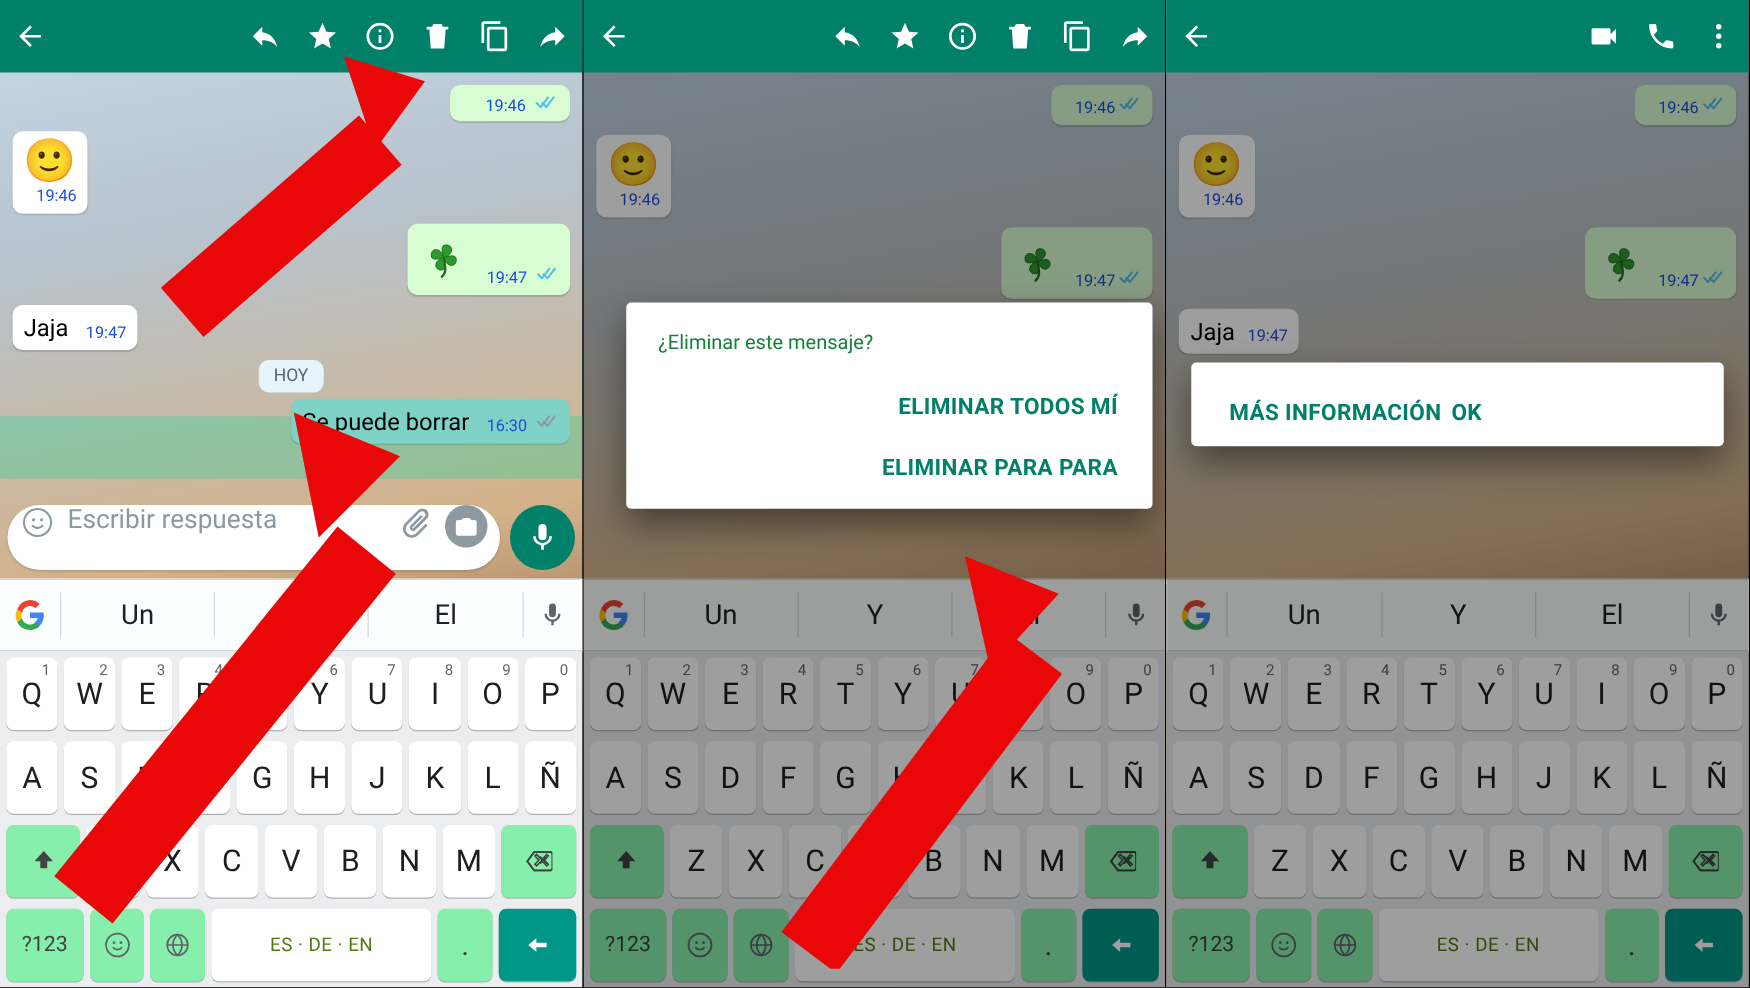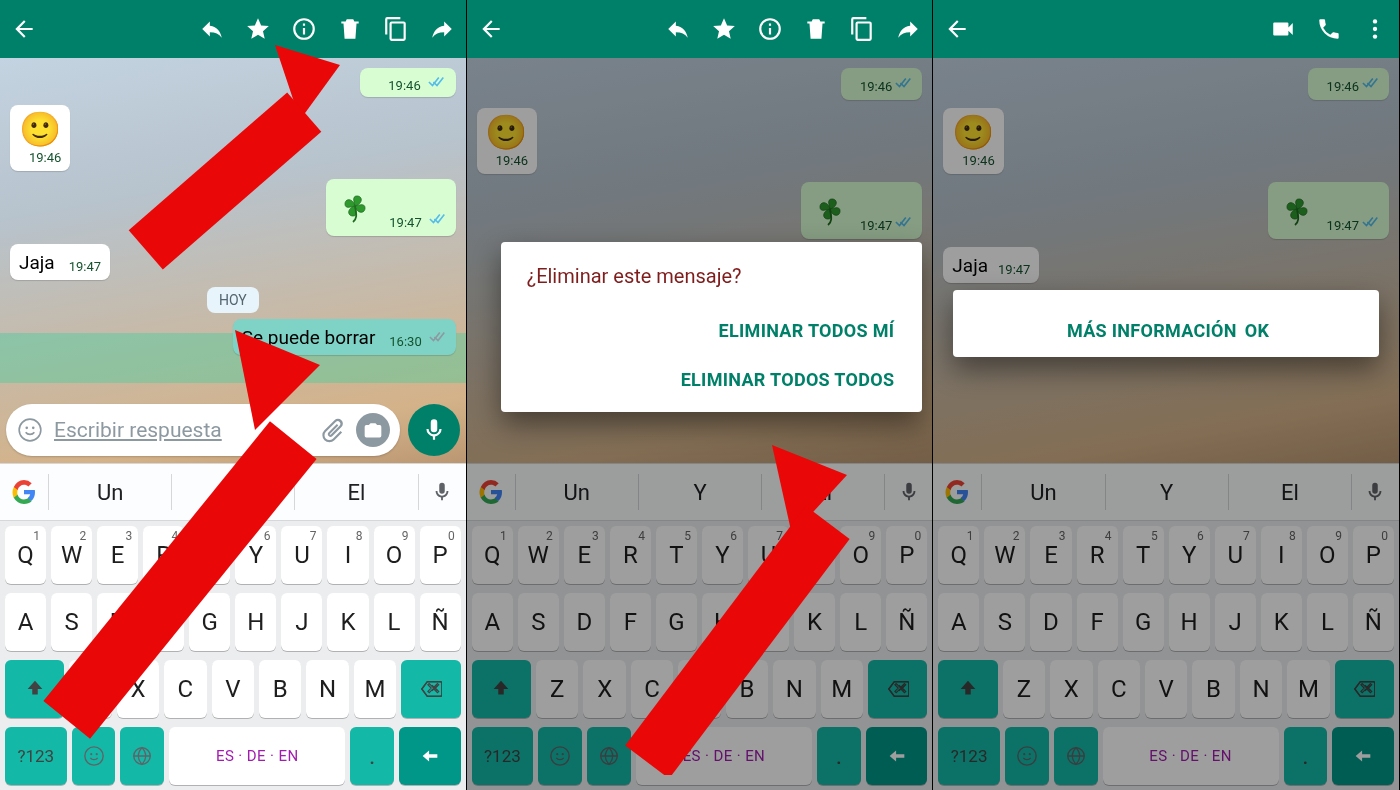--- a/index.html
+++ b/index.html
@@ -11,55 +11,55 @@
   .topbar { height: 58px; background:#008069; display:flex; align-items:center; padding:0 10px; gap:18px; color:#fff; position:relative; z-index:3; }
   .topbar .spacer { flex:1; }
   .icon { width:28px; height:28px; display:inline-flex; align-items:center; justify-content:center; }
   .icon svg { width:26px; height:26px; fill:#fff; }
   
   .chat { position:absolute; top:58px; left:0; right:0; bottom:327px; padding:6px 10px 4px 10px; }
   .bubble { border-radius:8px; padding:7px 9px 6px 9px; margin:4px 0; max-width:75%; display:inline-block; box-shadow:0 1px 1px rgba(0,0,0,0.15); position:relative; }
   .sent { background:#d9fdd3; float:right; clear:both; }
   .sent.sel { background:#7fd3c6; }
   .recv { background:#ffffff; float:left; clear:both; }
-  .time { font-size:13px; color:#14532d; margin-left:10px; vertical-align:bottom; }
+  .time { font-size:13px; color:#1d4ed8; margin-left:10px; vertical-align:bottom; }
   .ticks { display:inline-block; margin-left:3px; }
   .ticks svg{width:18px;height:14px;}
   .emoji { font-size:34px; line-height:1; }
   .date-sep { clear:both; text-align:center; padding:6px 0; }
   .date-sep span{ background:#e7f4fb; color:#54656f; font-size:14px; padding:5px 12px; border-radius:8px; }
   .highlight { background:rgba(37,211,157,0.35); position:absolute; left:0; right:0; height:50px; }
   .inputrow { position:absolute; left:6px; right:6px; bottom:6px; height:54px; display:flex; align-items:center; gap:8px; }
-  .inputfield { flex:1; background:#fff; border-radius:30px; height:52px; display:flex; align-items:center; padding:0 10px; gap:10px; color:#8d99a1; box-shadow: 0 1px 2px rgba(0,0,0,0.18); text-decoration: underline; }
+  .inputfield { flex:1; background:#fff; border-radius:30px; height:52px; display:flex; align-items:flex-start; padding:0 10px; gap:10px; color:#8d99a1; box-shadow: 0 1px 2px rgba(0,0,0,0.18); }
   .inputfield .placeholder { flex:1; font-size:21px; color:#8d99a1; }
   .micbtn { width:52px; height:52px; border-radius:50%; background:#008069; display:flex; align-items:center; justify-content:center; }
   .micbtn svg{fill:#fff;width:26px;height:26px;}
   .inputfield svg{fill:#8d99a1;width:26px;height:26px;}
   .camcircle{background:#8d99a1;border-radius:50%;width:34px;height:34px;display:flex;align-items:center;justify-content:center;}
   .camcircle svg{fill:#fff;width:20px;height:20px;}
   
   .keyboard { position:absolute; bottom:0; left:0; right:0; height:327px; background:#ecedef; display:flex; flex-direction:column; }
   .suggest { height:58px; background:#fcfdfe; display:flex; align-items:center; border-top:1px solid #d6d7d9; border-bottom:1px solid #d6d7d9; }
   .suggest .g { width:48px; display:flex; align-items:center; justify-content:center; font-weight:700; font-size:22px; }
   .suggest .sugword { flex:1; text-align:center; font-size:22px; color:#202124; border-left:1px solid #d6d7d9; height:36px; display:flex; align-items:center; justify-content:center; }
   .suggest .micend { width:48px; display:flex; align-items:center; justify-content:center; border-left:1px solid #d6d7d9; height:36px; }
   .krow { flex:1; display:flex; align-items:center; justify-content:center; gap:5px; padding:3px 5px; }
   .key { background:#ffffff; border-radius:6px; flex:1; height:58px; display:flex; align-items:center; justify-content:center; font-size:24px; color:#1e1e1e; box-shadow:0 1px 0 rgba(0,0,0,0.25); position:relative; }
   .key .sup { position:absolute; top:3px; right:6px; font-size:12px; color:#646464; }
-  .key.fn { background:#14b8a6; color:#424242; }
-  .key.space { flex:4; font-size:15px; color:#a21caf; letter-spacing:0.4px; }
+  .key.fn { background:#86efac; color:#424242; }
+  .key.space { flex:4; font-size:15px; color:#4d7c0f; letter-spacing:0.4px; }
   .key.enter { background:#009788; }
   .key.enter svg{fill:#fff;width:22px;height:22px;}
   .key svg{width:22px;height:22px;fill:#424242;}
   
   .dialog { position:absolute; left:34px; right:10px; top:242px; background:#fff; border-radius:4px; z-index:5; box-shadow:0 12px 28px rgba(0,0,0,0.45); padding:22px 22px 8px 26px; }
-  .dialog .title { font-size:20px; color:#7f1d1d; margin-bottom:18px; }
+  .dialog .title { font-size:16px; color:#15803d; margin-bottom:18px; }
   .dialog .body { font-size:20px; color:#555; line-height:1.45; margin-bottom:20px; }
   .dialog .act { display:block; text-align:right; font-size:18px; font-weight:700; color:#008069; letter-spacing:0.3px; padding:14px 6px; }
-  .dialog .row2 { display:flex; justify-content:center; align-items:center; }
+  .dialog .row2 { display:flex; justify-content:flex-start; align-items:center; }
   .dialog .row2 .act{padding:8px 4px;}
   
   .arrow { position:absolute; z-index:20; pointer-events:none; }
   
   .clover{width:40px;height:40px;}
 </style>
 </head>
 <body>
 
 <svg width="0" height="0" style="position:absolute">
@@ -459,21 +459,21 @@
           <svg>
             <use href="#i-enter"></use>
           </svg>
         </div>
     </div>
   </div>
 
   <div class="dialog">
     <div class="title">¿Eliminar este mensaje?</div>
     <span class="act">ELIMINAR TODOS MÍ</span>
-    <span class="act">ELIMINAR TODOS TODOS</span>
+    <span class="act">ELIMINAR PARA PARA</span>
   </div>
 
   <svg class="arrow" style="left:130px;top:445px;width:260px;height:330px;" viewBox="0 0 260 330">
     <polygon points="175,0 250,30 195,90" fill="#ea0707"></polygon>
     <rect x="-10" y="170" width="300" height="55" fill="#ea0707" transform="rotate(-53 140 197)"></rect>
   </svg>
 </div>
 
 <div class="screen dim">
   <div class="topbar">

